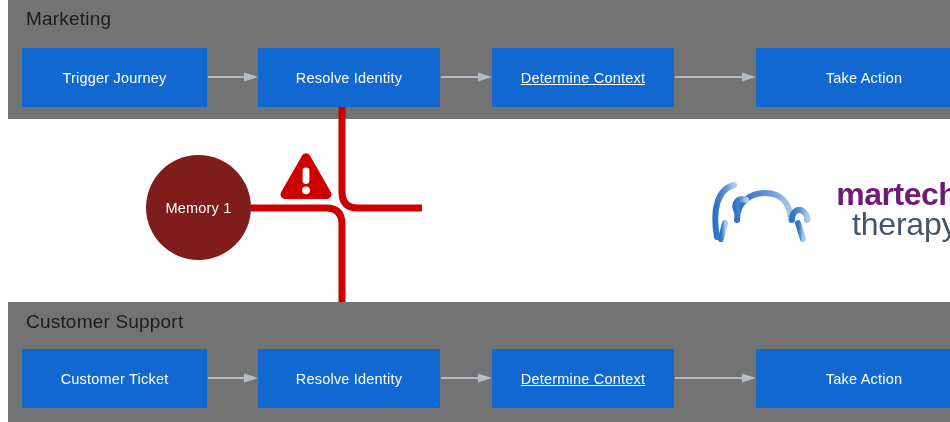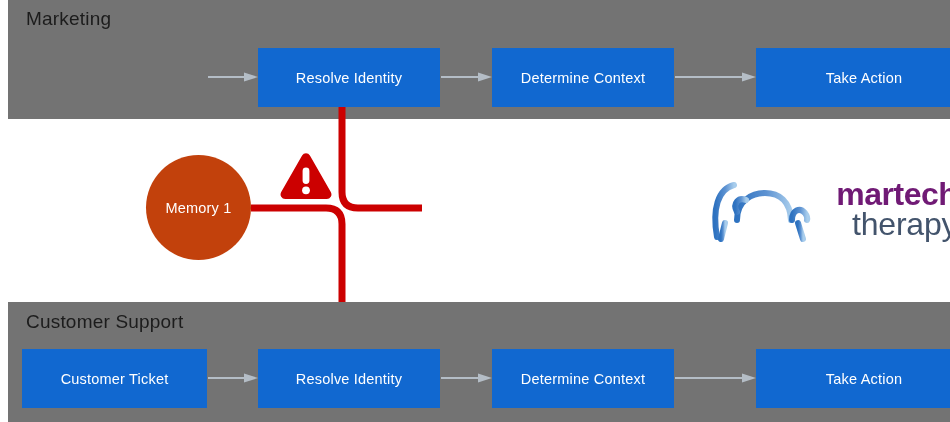--- a/index.html
+++ b/index.html
@@ -43,21 +43,21 @@
     color:#ffffff;
     font-size:14.5px;
     letter-spacing:.2px;
     display:flex;
     align-items:center;
     justify-content:center;
     white-space:nowrap;
   }
   .col0{ left:14px;  width:185px; }
   .col1{ left:250px; width:182px; }
-  .col2{ left:484px; width:182px; }
+  .col2{ left:484px; width:182px;text-decoration:underline; }
   .col3{ left:748px; width:184px;padding-left:16px; }
 
   #band-marketing .pbox{ top:48px; }
   #band-support   .pbox{ top:47px; }
 
   
   .arrow{
     position:absolute;
     height:10px;
     pointer-events:none;
@@ -73,21 +73,21 @@
   #mid{
     position:absolute;
     left:0; top:119px;
     width:950px; height:183px;
   }
 
   .memcircle{
     position:absolute;
     width:105px; height:105px;
     border-radius:50%;
-    background:#c2410c;
+    background:#7f1d1d;
     color:#fff;
     font-size:14.5px;
     letter-spacing:.2px;
     display:flex;
     align-items:center;
     justify-content:center;
     white-space:nowrap;
   }
   #memory-1{ left:146px; top:36px; }
   #memory-2{ left:422px; top:36px; }
@@ -138,20 +138,21 @@
   }
 </style>
 </head>
 <body>
 
 <div id="canvas">
 
   <div class="band" id="band-marketing">
     <div class="band-title">Marketing</div>
 
+    <div class="pbox col0">Trigger Journey</div>
     <div class="pbox col1">Resolve Identity</div>
     <div class="pbox col2">Determine Context</div>
     <div class="pbox col3">Take Action</div>
 
     <div class="arrow a0">
       <svg viewBox="0 0 50 10" width="50" height="10">
         <path d="M0 4 H36 V0.5 L50 5 L36 9.5 V6 H0 Z" fill="#B4BDC6"></path>
       </svg>
     </div>
     <div class="arrow a1">

